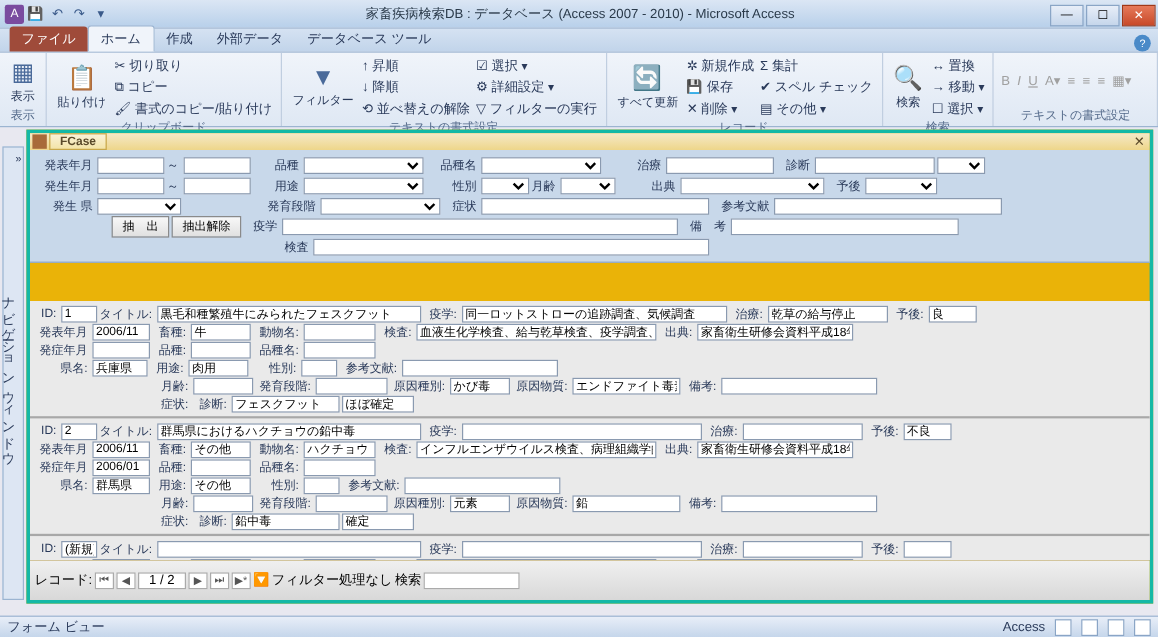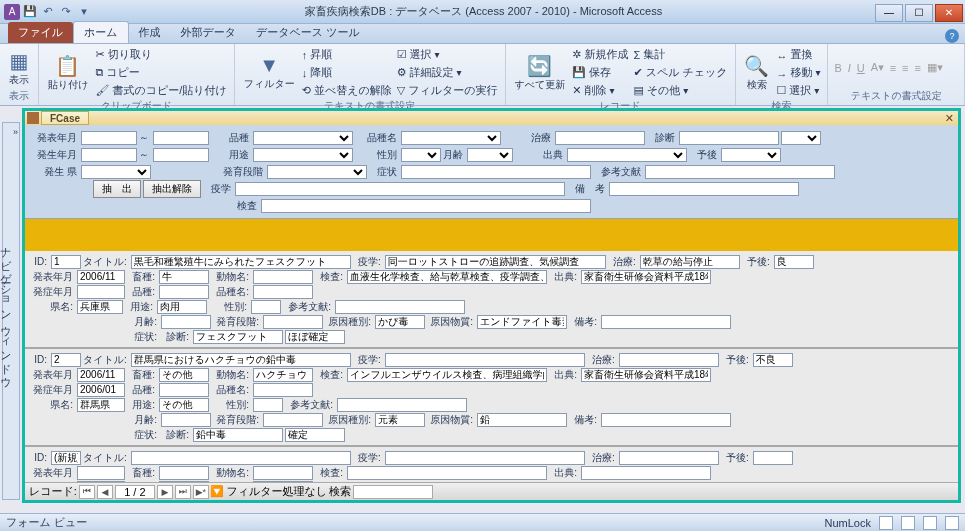--- a/index.html
+++ b/index.html
@@ -36,21 +36,21 @@
 .formhdr { background:#c8d8ea; padding:4px 6px; border-bottom:1px solid #8aa5c6; }
 .formhdr .row { display:flex; align-items:center; gap:2px; height:17px; }
 .formhdr .lbl { color:#2a3a5a; font-size:10px; text-align:right; padding-right:2px; white-space:nowrap; }
 .formhdr input, .formhdr select, .records input, .records select { border:1px solid #8a9ab0; height:14px; font-size:10px; padding:0 2px; background:#fff; }
 .formhdr select, .records select { height:14px; }
 .btn { background:linear-gradient(#f8f8f8,#e0e0e0); border:1px solid #8a8a8a; padding:1px 8px; font-size:10px; cursor:pointer; }
 .records { flex:1; overflow:auto; background:#d8d8d8;margin-top:32px; }
 .rec { background:#eaeaea; border-bottom:2px solid #a8a8a8; padding:3px 4px; position:relative; }
 .rec .rrow { display:flex; align-items:center; gap:2px; height:15px; }
 .rec .rlbl { color:#2a3a5a; font-size:10px; text-align:right; padding-right:2px; white-space:nowrap; }
-.recnav { height:18px; background:linear-gradient(#f0f0f0,#d8d8d8); border-top:1px solid #aaa; display:flex; align-items:center; gap:2px; padding:0 4px; font-size:10px; }
+.recnav { height:34px; background:linear-gradient(#f0f0f0,#d8d8d8); border-top:1px solid #aaa; display:flex; align-items:center; gap:2px; padding:0 4px; font-size:10px; }
 .recnav .nb { width:16px; height:14px; border:1px solid #aaa; background:#fff; display:flex; align-items:center; justify-content:center; cursor:pointer; color:#555; font-size:9px; }
 .statusbar { position:absolute; left:0; right:0; bottom:0; height:18px; background:linear-gradient(#e8eef8,#c5d6eb); display:flex; align-items:center; padding:0 6px; color:#2a3a5a; border-top:1px solid #9bb4d1; font-size:10px; }
 .statusbar .right { margin-left:auto; display:flex; gap:8px; align-items:center; }
 .viewic { width:14px; height:14px; border:1px solid #8aa5c6; background:#fff; }
 </style>
 </head>
 <body>
 
 <div class="titlebar">
   <div class="qat">
@@ -462,19 +462,19 @@
     <span style="color:#888">🔽</span>
       <span>フィルター処理なし</span>
     <span>検索</span>
       <input style="width: 80px; height: 14px; border: 1px solid rgb(170, 170, 170);">
   </div>
 </div>
 
 <div class="statusbar">
   <span>フォーム ビュー</span>
   <div class="right">
-    <span>NumLock</span>
+    <span>Access</span>
     <div class="viewic"></div>
     <div class="viewic"></div>
     <div class="viewic"></div>
     <div class="viewic"></div>
   </div>
 </div>
 
 </body></html>

